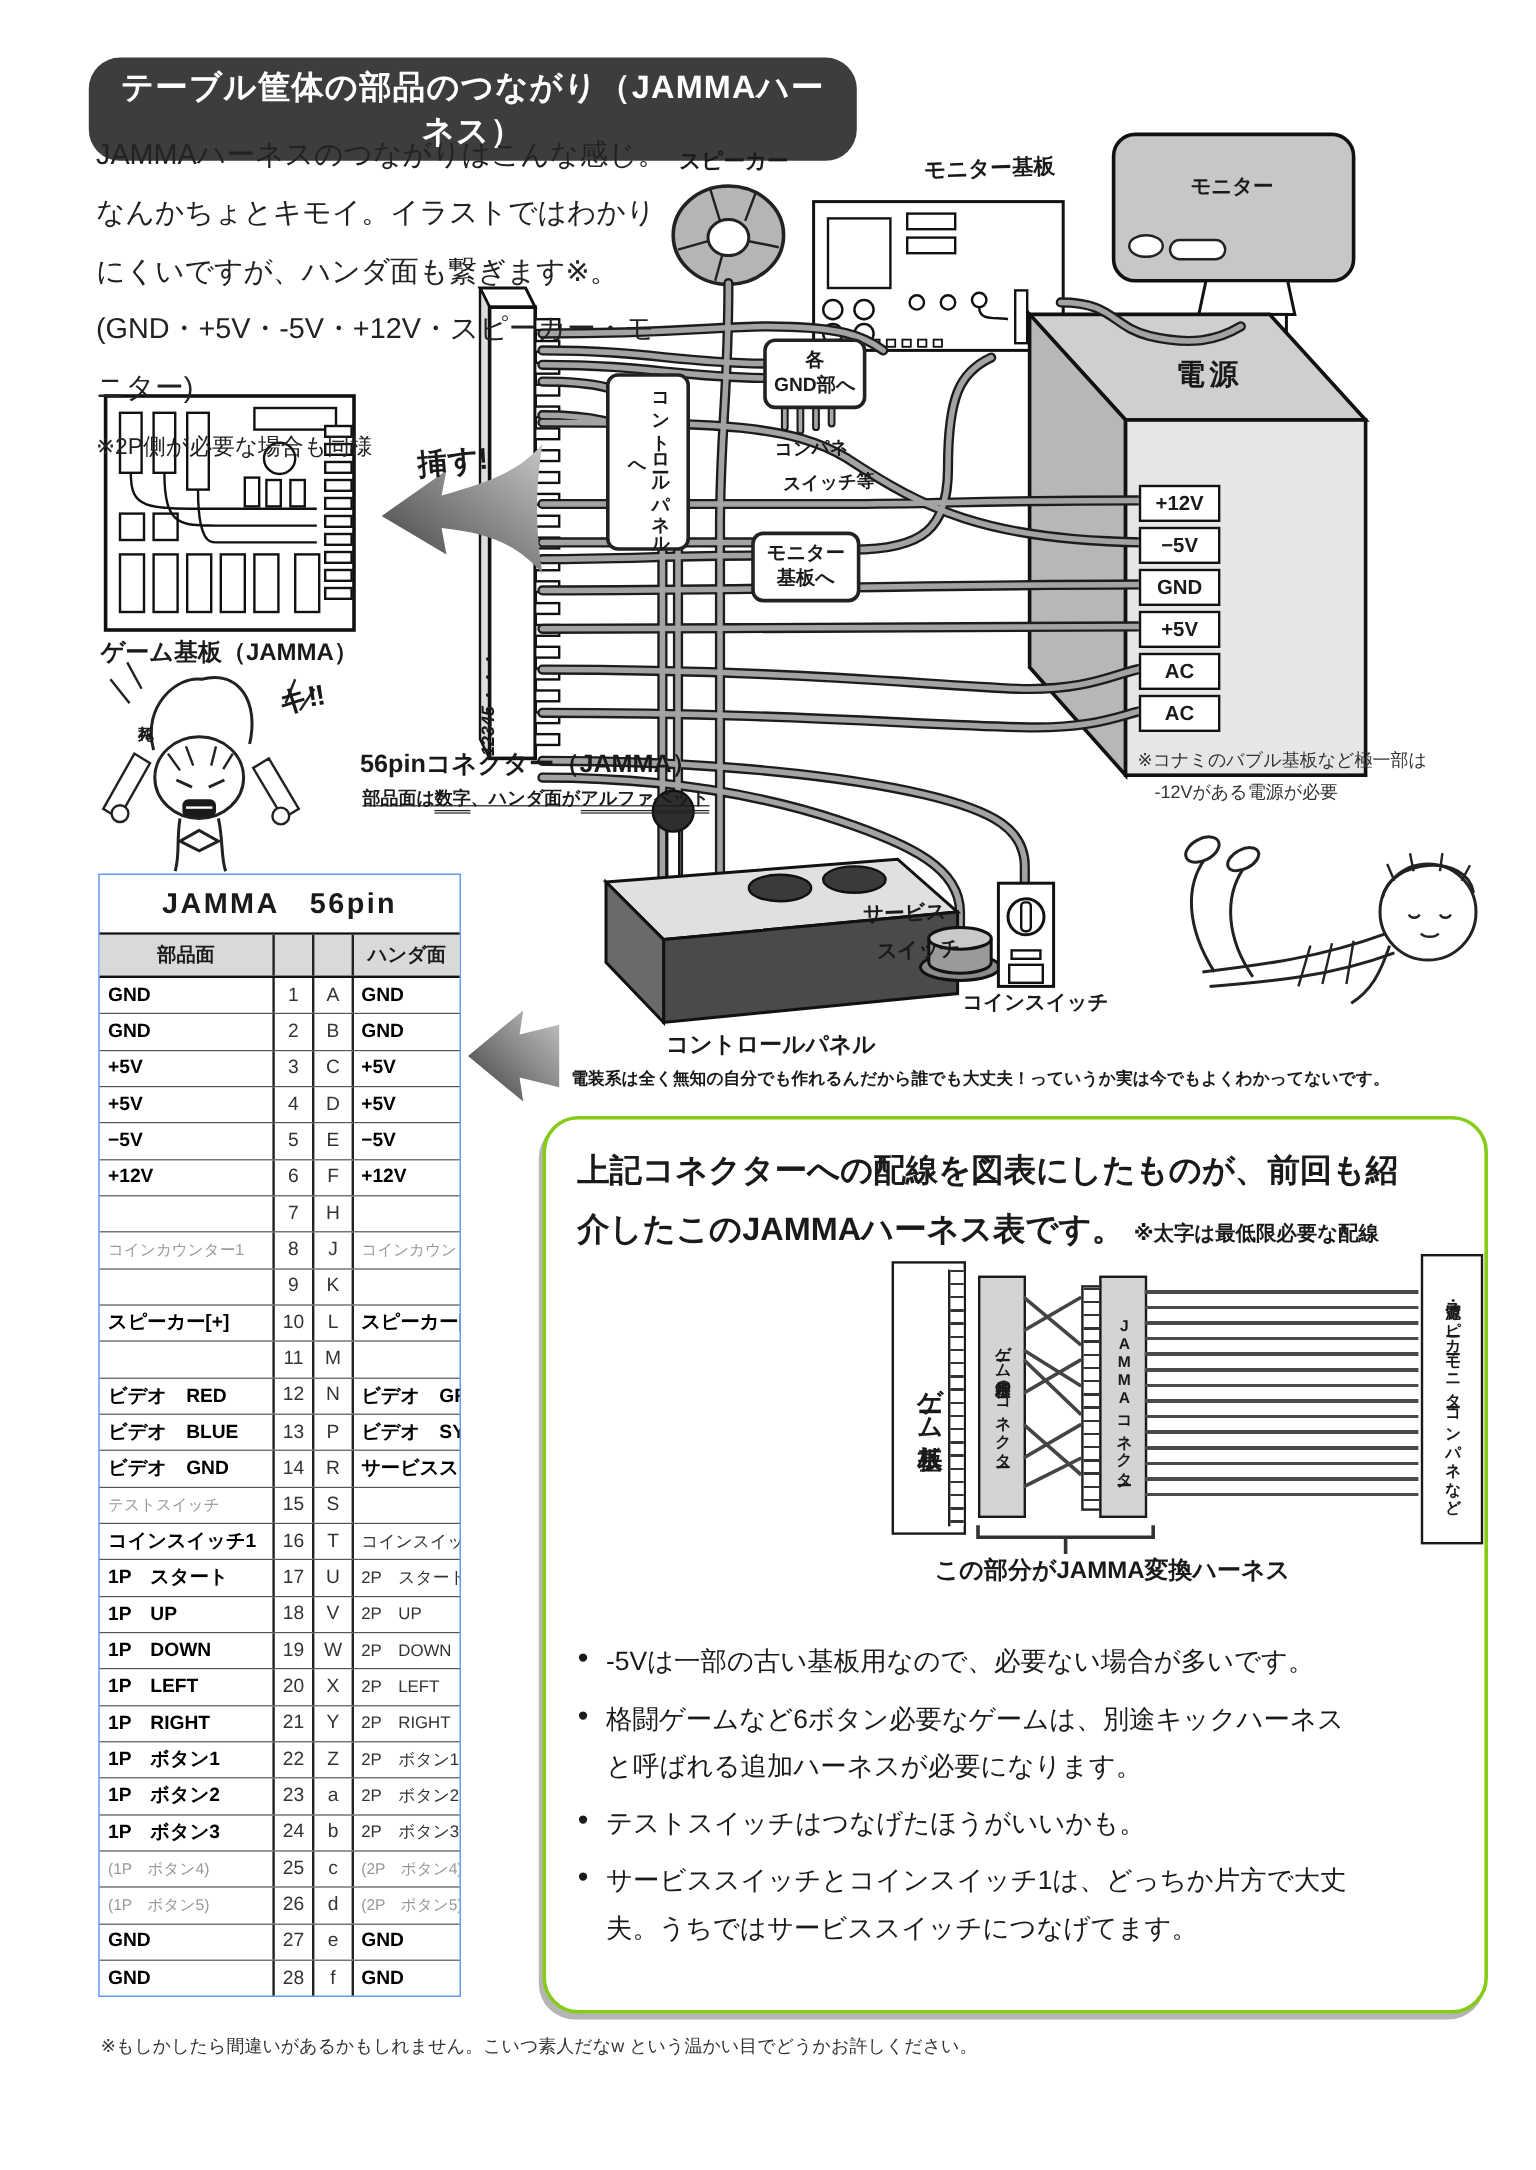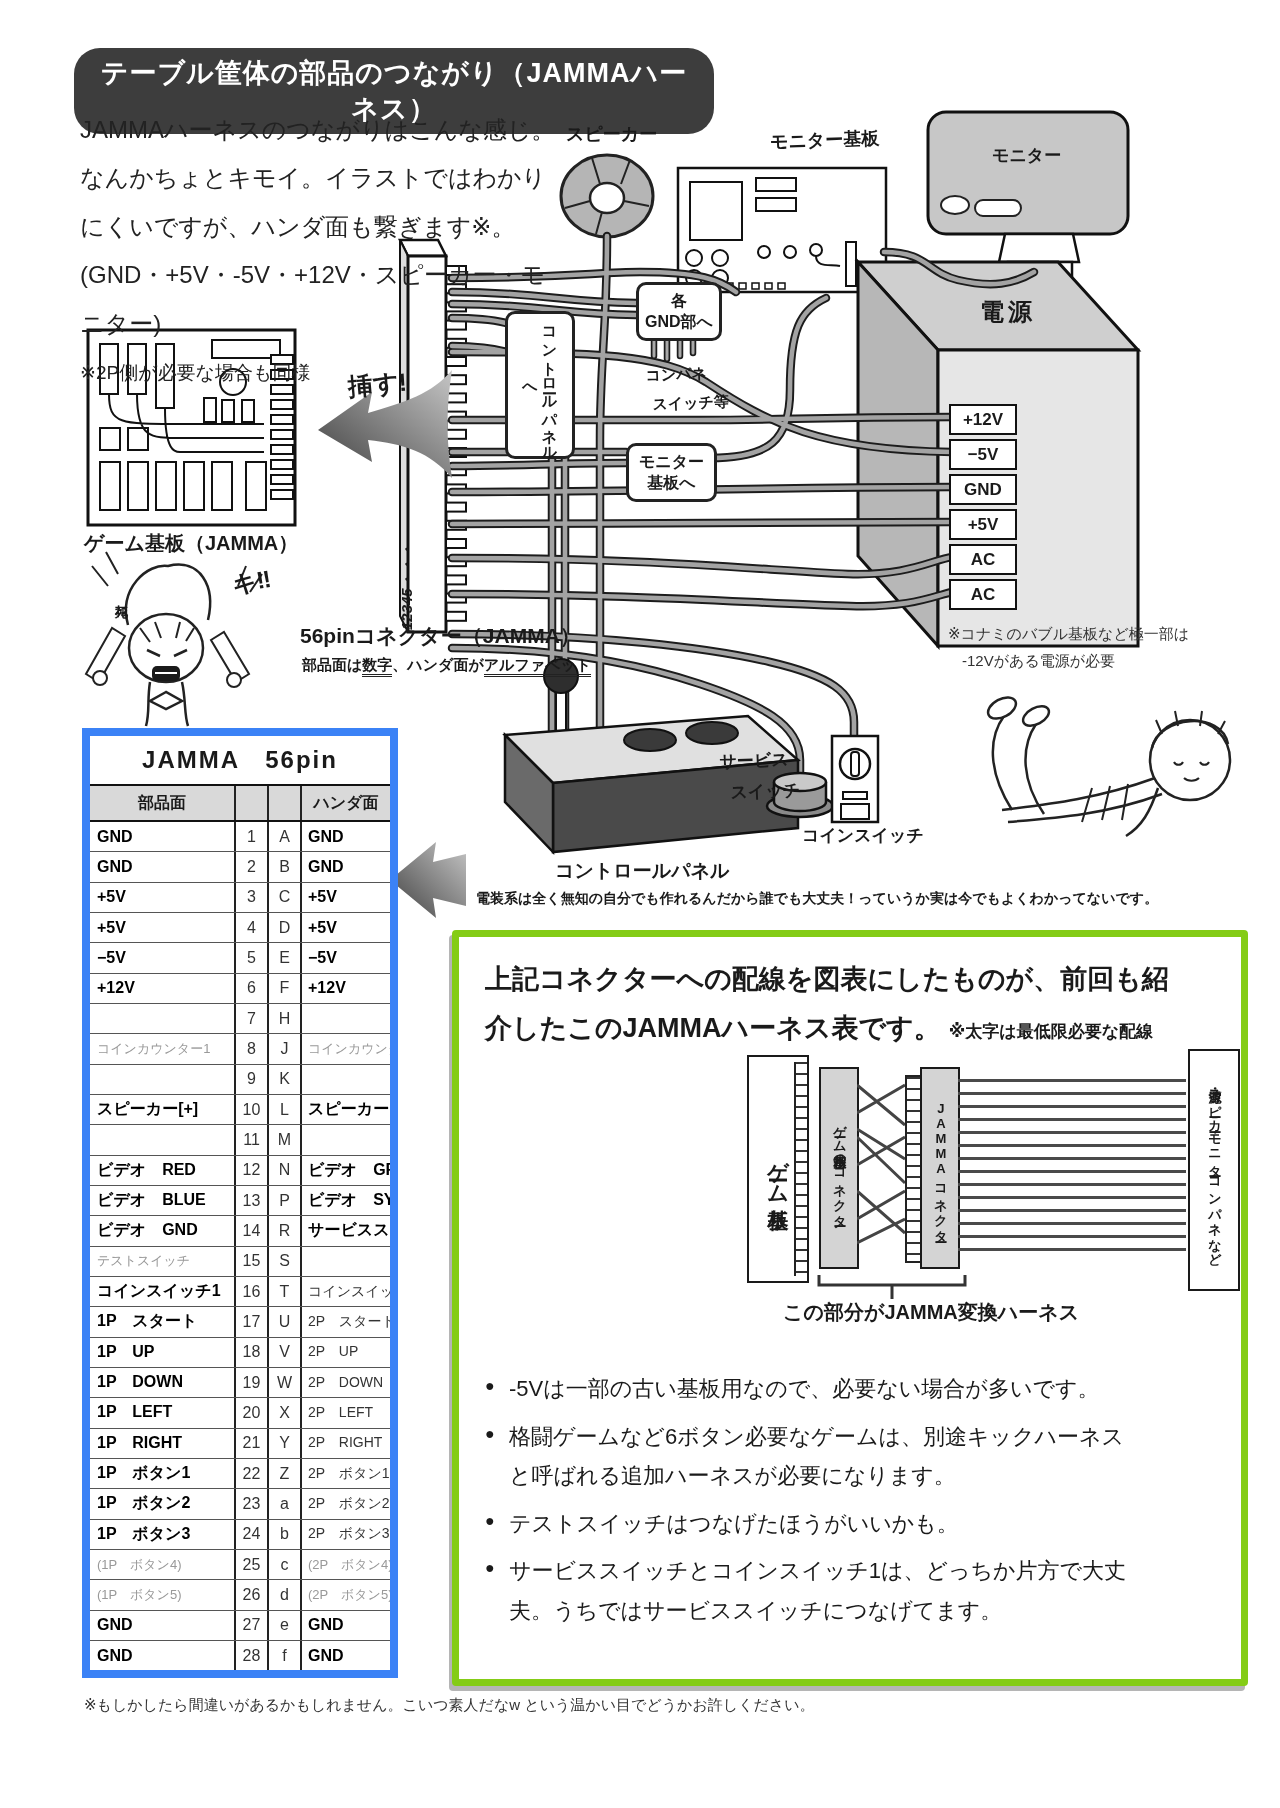--- a/index.html
+++ b/index.html
@@ -32,21 +32,21 @@
     font-size:16px;font-weight:600;line-height:1.3;text-align:center;z-index:3;
   }
   .vtext{writing-mode:vertical-rl;text-orientation:mixed;}
   .term{
     position:absolute;left:949px;width:64px;height:27px;background:#fff;border:2.5px solid #111;
     font-size:17px;font-weight:600;display:flex;align-items:center;justify-content:center;z-index:3;
   }
   .du{border-bottom:3px double #222;padding-bottom:1px;}
   
   .pin-table{
-    left:82px;top:728px;width:300px;height:934px;border:8px solid #3b82f6;background:#fff;
+    left:82px;top:728px;width:300px;height:934px;border:1px solid #3b82f6;background:#fff;
     display:flex;flex-direction:column;z-index:4;
   }
   .pt-title{height:48px;border-bottom:2.5px solid #111;display:flex;align-items:center;justify-content:center;
     font-size:24px;font-weight:700;letter-spacing:2px;}
   .pt-head{height:34px;background:#d9d9d9;border-bottom:2px solid #111;display:grid;
     grid-template-columns:146px 33px 33px 1fr;font-size:16px;font-weight:600;}
   .pt-head div{display:flex;align-items:center;justify-content:center;border-right:2px solid #222;}
   .pt-head div:last-child{border-right:none;}
   .prow{flex:1;display:grid;grid-template-columns:146px 33px 33px 1fr;border-bottom:1.5px solid #555;}
   .prow:last-child{border-bottom:none;}
@@ -54,21 +54,21 @@
   .prow .c:last-child{border-right:none;}
   .prow .part{padding-left:7px;}
   .prow .sold{padding-left:6px;}
   .prow .num{justify-content:center;font-size:16px;color:#333;}
   .cb{font-weight:700;font-size:16px;color:#000;}
   .cg{font-weight:400;font-size:13px;color:#999;}
   .cn{font-weight:400;font-size:14px;color:#333;}
   
   .panel{
     left:452px;top:930px;width:782px;height:742px;background:#fff;
-    border:7px solid #84cc16;border-radius:4px;box-shadow:-3px 5px 0 0 #b5b5b5;z-index:4;
+    border:3px solid #84cc16;border-radius:30px;box-shadow:-3px 5px 0 0 #b5b5b5;z-index:4;
   }
   .panel-head{position:absolute;left:26px;top:18px;width:740px;font-size:27px;font-weight:700;line-height:1.8;white-space:nowrap;}
   .panel-head .hnote{font-size:17px;font-weight:700;margin-left:8px;}
   .bullet1{position:absolute;left:26px;top:122px;width:262px;font-size:21px;line-height:1.72;}
   .bullet1 .bb{font-weight:700;}
   .b1cont{position:absolute;left:48px;top:392px;width:710px;font-size:22px;white-space:nowrap;}
   .bullets{position:absolute;left:26px;top:432px;width:730px;}
   .bullet{position:relative;padding-left:24px;font-size:22px;line-height:1.8;margin-bottom:8px;}
   .bullet::before{content:"●";position:absolute;left:0;top:3px;font-size:16px;}
   
@@ -334,21 +334,21 @@
 <div class="abs lblbox" style="left:626px;top:443px;width:85px;height:53px;">
   <div>モニター</div>
   <div>基板へ</div>
 </div>
 
 <div class="abs hlabel" style="left:348px;top:368px;font-size:25px;font-weight:800;transform:rotate(-5deg);">挿す!</div>
 <div class="abs hlabel" style="left:84px;top:530px;font-size:20px;">ゲーム基板（JAMMA）</div>
 <div class="abs hlabel" style="left:398px;top:630px;font-size:15px;font-style:italic;transform:rotate(-90deg);transform-origin:left top;">12345・・・</div>
 
 <div class="abs hlabel" style="left:300px;top:622px;font-size:21px;">56pinコネクター（JAMMA）</div>
-<div class="abs hlabel" style="left:302px;top:656px;font-size:15px;font-weight:600;">
+<div class="abs hlabel" style="left:302px;top:656px;font-size:15px;font-weight:600;text-decoration:underline;">
   <span>部品面は</span><span class="du">数字</span><span>、ハンダ面が</span><span class="du">アルファベット</span>
 </div>
 
 <div class="abs hlabel" style="left:720px;top:746px;font-size:17px;transform:rotate(-2deg);line-height:1.8;">
   <div>サービス</div>
   <div style="margin-left:10px;">スイッチ</div>
 </div>
 <div class="abs hlabel" style="left:802px;top:824px;font-size:17px;">コインスイッチ</div>
 <div class="abs hlabel" style="left:555px;top:858px;font-size:19px;">コントロールパネル</div>
 

